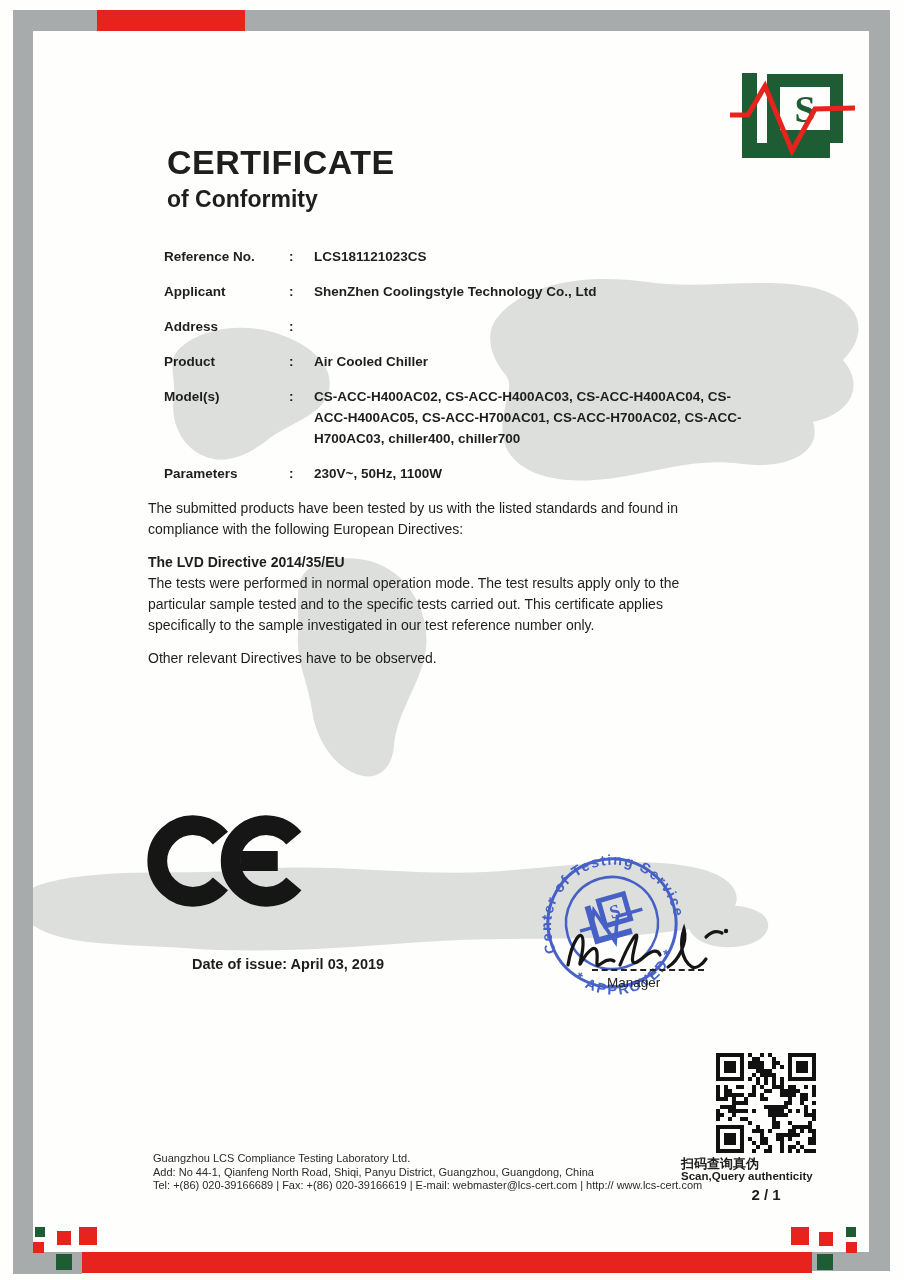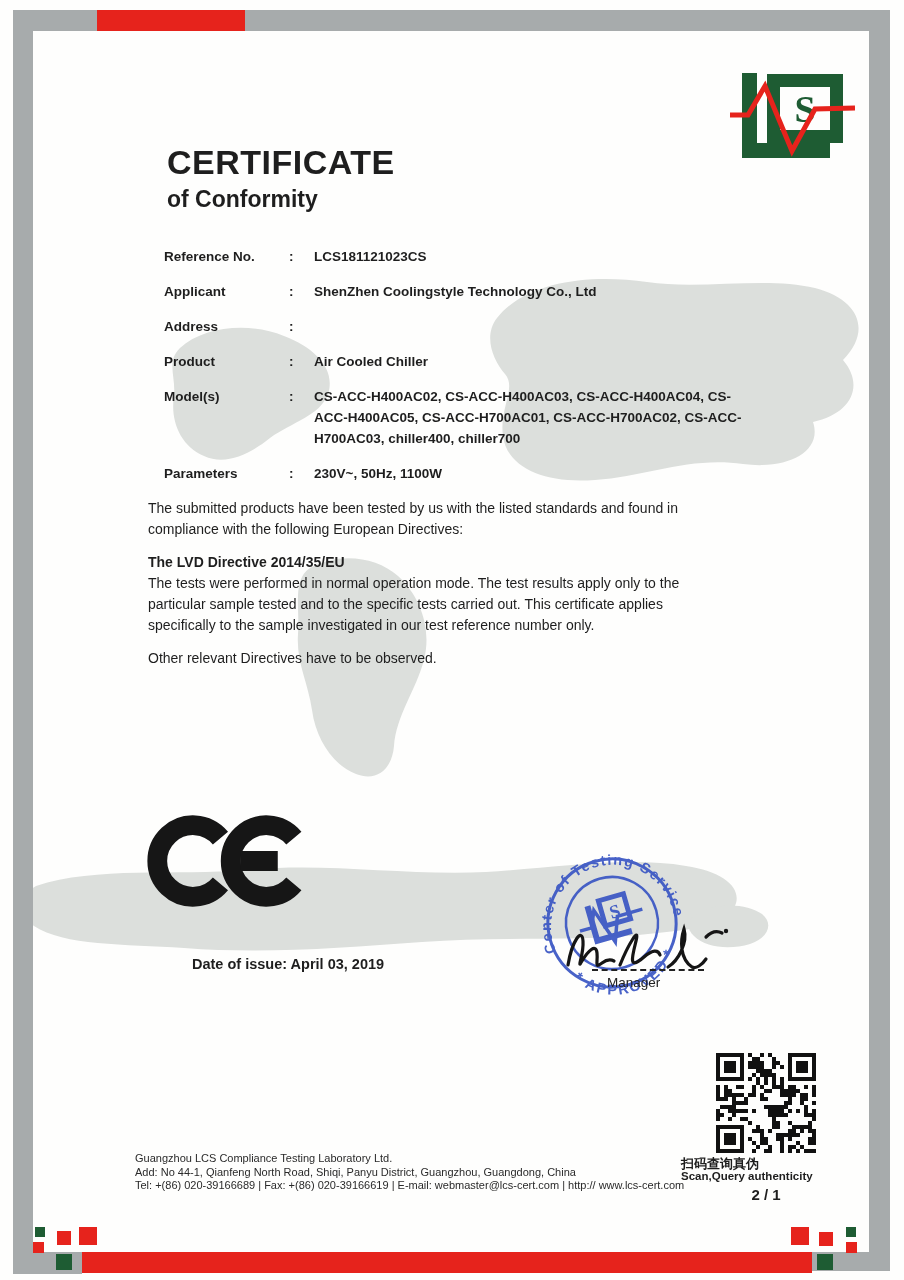--- a/index.html
+++ b/index.html
@@ -36,21 +36,21 @@
   .date-line{position:absolute;left:148px;top:956px;font-size:14.5px;font-weight:bold;z-index:6;margin-left:44px;}
   .stamp{position:absolute;left:527px;top:838px;z-index:6;transform:rotate(-16deg);opacity:.93;}
   .signature{position:absolute;left:556px;top:915px;z-index:7;}
   .sig-line{position:absolute;left:592px;top:969px;width:112px;border-bottom:2px dashed #222;z-index:7;}
   .signer{position:absolute;left:607px;top:975px;width:70px;text-align:left;font-size:13.5px;color:#222;z-index:7;}
   
   .qr{position:absolute;left:716px;top:1053px;z-index:5;}
   .qr-cn{position:absolute;left:681px;top:1155px;width:170px;text-align:left;font-size:13px;font-weight:bold;z-index:5;}
   .qr-en{position:absolute;left:681px;top:1170px;width:170px;font-size:11.5px;font-weight:bold;z-index:5;}
   .pageno{position:absolute;left:681px;top:1186px;width:170px;text-align:center;font-size:15px;font-weight:bold;z-index:5;}
-  .footer{position:absolute;left:135px;top:1152px;width:560px;font-size:11px;line-height:13.5px;color:#2a2a2a;z-index:5;}
+  .footer{position:absolute;left:153px;top:1152px;width:560px;font-size:11px;line-height:13.5px;color:#2a2a2a;z-index:5;}
 </style>
 </head>
 <body>
 
 <div class="page">
 
   <svg class="watermark" width="904" height="1280" viewBox="0 0 904 1280">
     <g fill="#dcdfdc">
       <path d="M497 318 c30 -38 96 -44 150 -36 c54 8 120 -6 168 6 c46 12 56 44 28 72 c22 26 8 54 -30 62 c10 30 -26 48 -70 42 c-52 -8 -96 12 -148 16 c-50 4 -88 -12 -92 -44 c-4 -28 14 -48 2 -62 c-12 -14 -22 -38 -8 -56 z"></path>
       <path d="M310 568 c28 -16 66 -12 88 8 c22 20 34 52 26 84 c-8 30 -28 56 -30 86 c-2 24 -18 36 -38 28 c-22 -8 -40 -34 -44 -64 c-4 -28 -16 -48 -14 -76 c2 -26 -6 -54 12 -66 z"></path>

